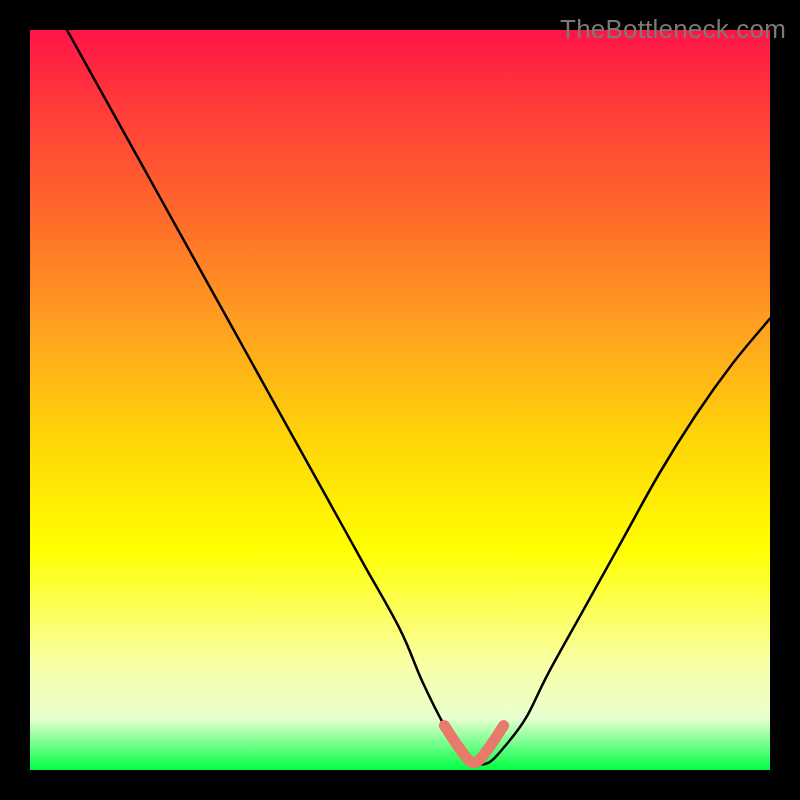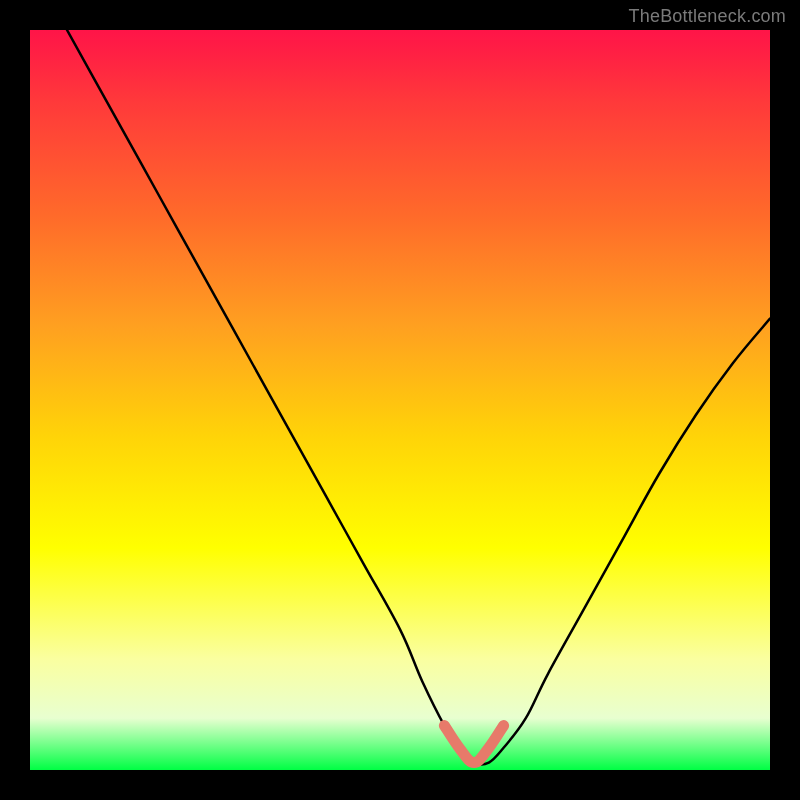--- a/index.html
+++ b/index.html
@@ -32,24 +32,24 @@
       #ff6a2a 25%,
       #ffa020 40%,
       #ffd408 55%,
       #ffff00 70%,
       #faffa0 85%,
       #e8ffd0 93%,
       #00ff44 100%);
   }
   .watermark {
     position: absolute;
-    top: 6px;
+    top: 14px;
     right: 14px;
     color: #7a7a7a;
-    font-size: 18px;
+    font-size: 26px;
     font-weight: 500;
     letter-spacing: 0.2px;
   }
   svg.curve {
     position: absolute;
     top: 0;
     left: 0;
   }
 </style>
 </head>

